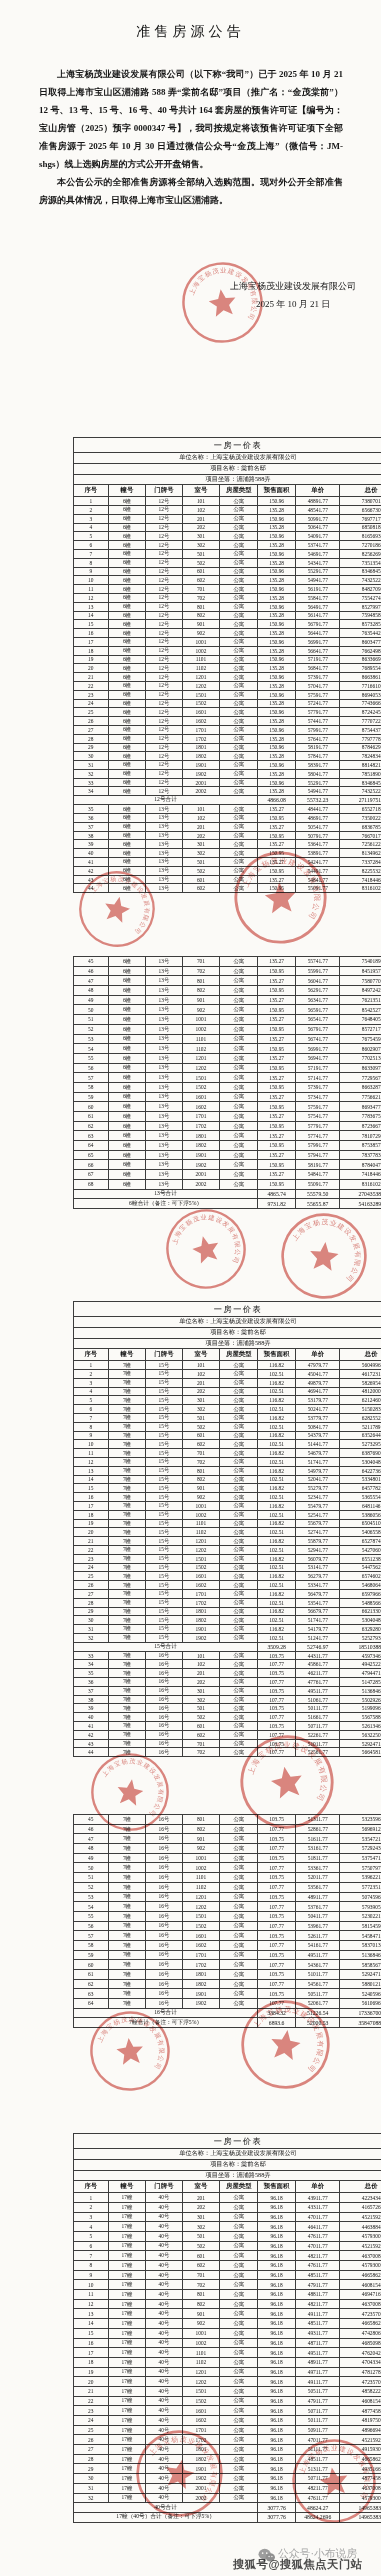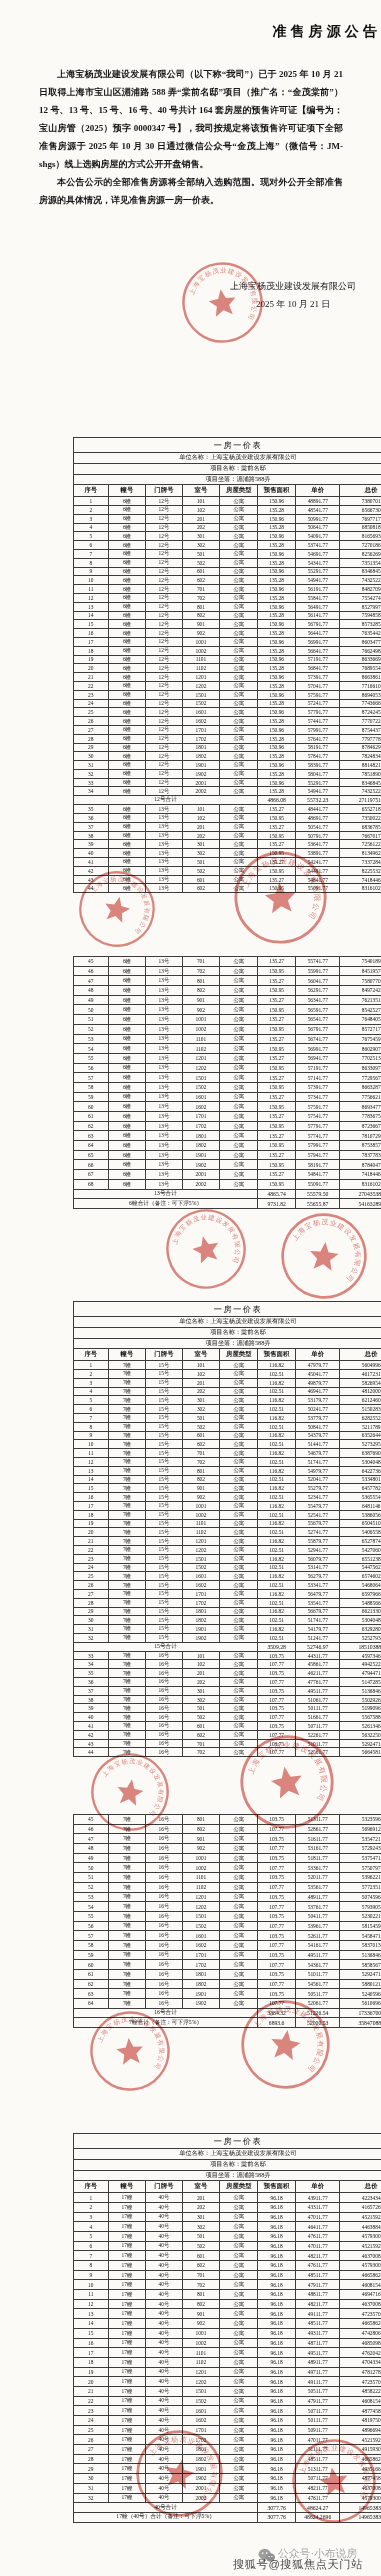--- a/index.html
+++ b/index.html
@@ -1,20 +1,20 @@
 <!DOCTYPE html>
 <html style="font-size:8.2px"><head>
 <meta charset="utf-8">
 <style>
   html,body{margin:0;padding:0;}
   body{width:381px;height:2577px;position:relative;background:#fbfaf7;
        font-family:"Liberation Serif","DejaVu Serif",serif;color:#1c1c1c;overflow:hidden;}
   .page{position:absolute;inset:0;}
-  .doc-title{position:absolute;top:23px;left:0;width:381px;text-align:right;
-             font-size:14px;font-weight:bold;letter-spacing:4.1px;color:#111;}
+  .doc-title{position:absolute;top:23px;left:0;width:381px;text-align:center;
+             font-size:14px;font-weight:normal;letter-spacing:4.1px;color:#111;}
   .body-text{position:absolute;left:39px;width:304px;font-size:9px;line-height:18px;
              text-align:justify;color:#161616;}
   .p1{top:65px;}
   .p2{top:173px;}
   .indent{text-indent:2em;display:block;font-weight:bold;}
   .sign{position:absolute;right:25px;top:278px;text-align:center;font-size:9px;line-height:17.5px;color:#161616;}
   
   table.price{position:absolute;left:29px;width:330px;border-collapse:collapse;
               font-size:5.4px;color:#141414;background:transparent;table-layout:fixed;margin-left:44px;}
   table.price td,table.price th{border:0.5px solid #3c3c3c;text-align:center;vertical-align:middle;
@@ -25,35 +25,35 @@
   tr.colhead td{font-size:6.4px;font-weight:bold;height:10.8px;}
   .rh-a tr.d td{height:7.8px;}
   .rh-b tr.d td{height:8.7px;}
   tr.total td{font-size:5.7px;}
   
   .seal{position:absolute;opacity:.58;mix-blend-mode:multiply;pointer-events:none;}
   
   .wm-gray{position:absolute;left:278px;top:2547px;font-family:Liberation Sans, sans-serif;
            font-size:10.8px;color:#a6a6a6;white-space:nowrap;}
   .wm-dark{position:absolute;left:233px;top:2557px;font-family:"Liberation Sans",sans-serif;
-           font-size:11.3px;font-weight:normal;color:rgba(40,40,40,.85);white-space:nowrap;letter-spacing:0.5px;}
+           font-size:11.3px;font-weight:bold;color:rgba(40,40,40,.85);white-space:nowrap;letter-spacing:0.5px;}
   .wm-icon{position:absolute;left:258px;top:2548px;width:17.5px;height:15.5px;}
 </style>
 </head>
 <body>
 
 <div class="page">
 
   <div class="doc-title">准售房源公告</div>
 
   <div class="body-text p1">
     <span class="indent">上海宝杨茂业建设发展有限公司（以下称“我司”）已于 2025 年 10 月 21 日取得上海市宝山区湄浦路 588 弄“棠前名邸”项目（推广名：“金茂棠前”）12 号、13 号、15 号、16 号、40 号共计 164 套房屋的预售许可证【编号为：宝山房管（2025）预字 0000347 号】，我司按规定将该预售许可证项下全部准售房源于 2025 年 10 月 30 日通过微信公众号“金茂上海”（微信号：JM-shgs）线上选购房屋的方式公开开盘销售。</span>
   </div>
   <div class="body-text p2">
-    <span class="indent">本公告公示的全部准售房源将全部纳入选购范围。现对外公开全部准售房源的具体情况，详见准售房源一房一价表。</span>
+    <span class="indent">本公告公示的全部准售房源将全部纳入选购范围。现对外公开全部准售房源的具体情况，日取得上海市宝山区湄浦路。</span>
   </div>
 
   <div class="sign">
     <div>上海宝杨茂业建设发展有限公司</div>
     <div>2025 年 10 月 21 日</div>
   </div>
 
   <div id="tables-root">
       <table class="price rh-a" style="top: 437px;">
         <colgroup>

